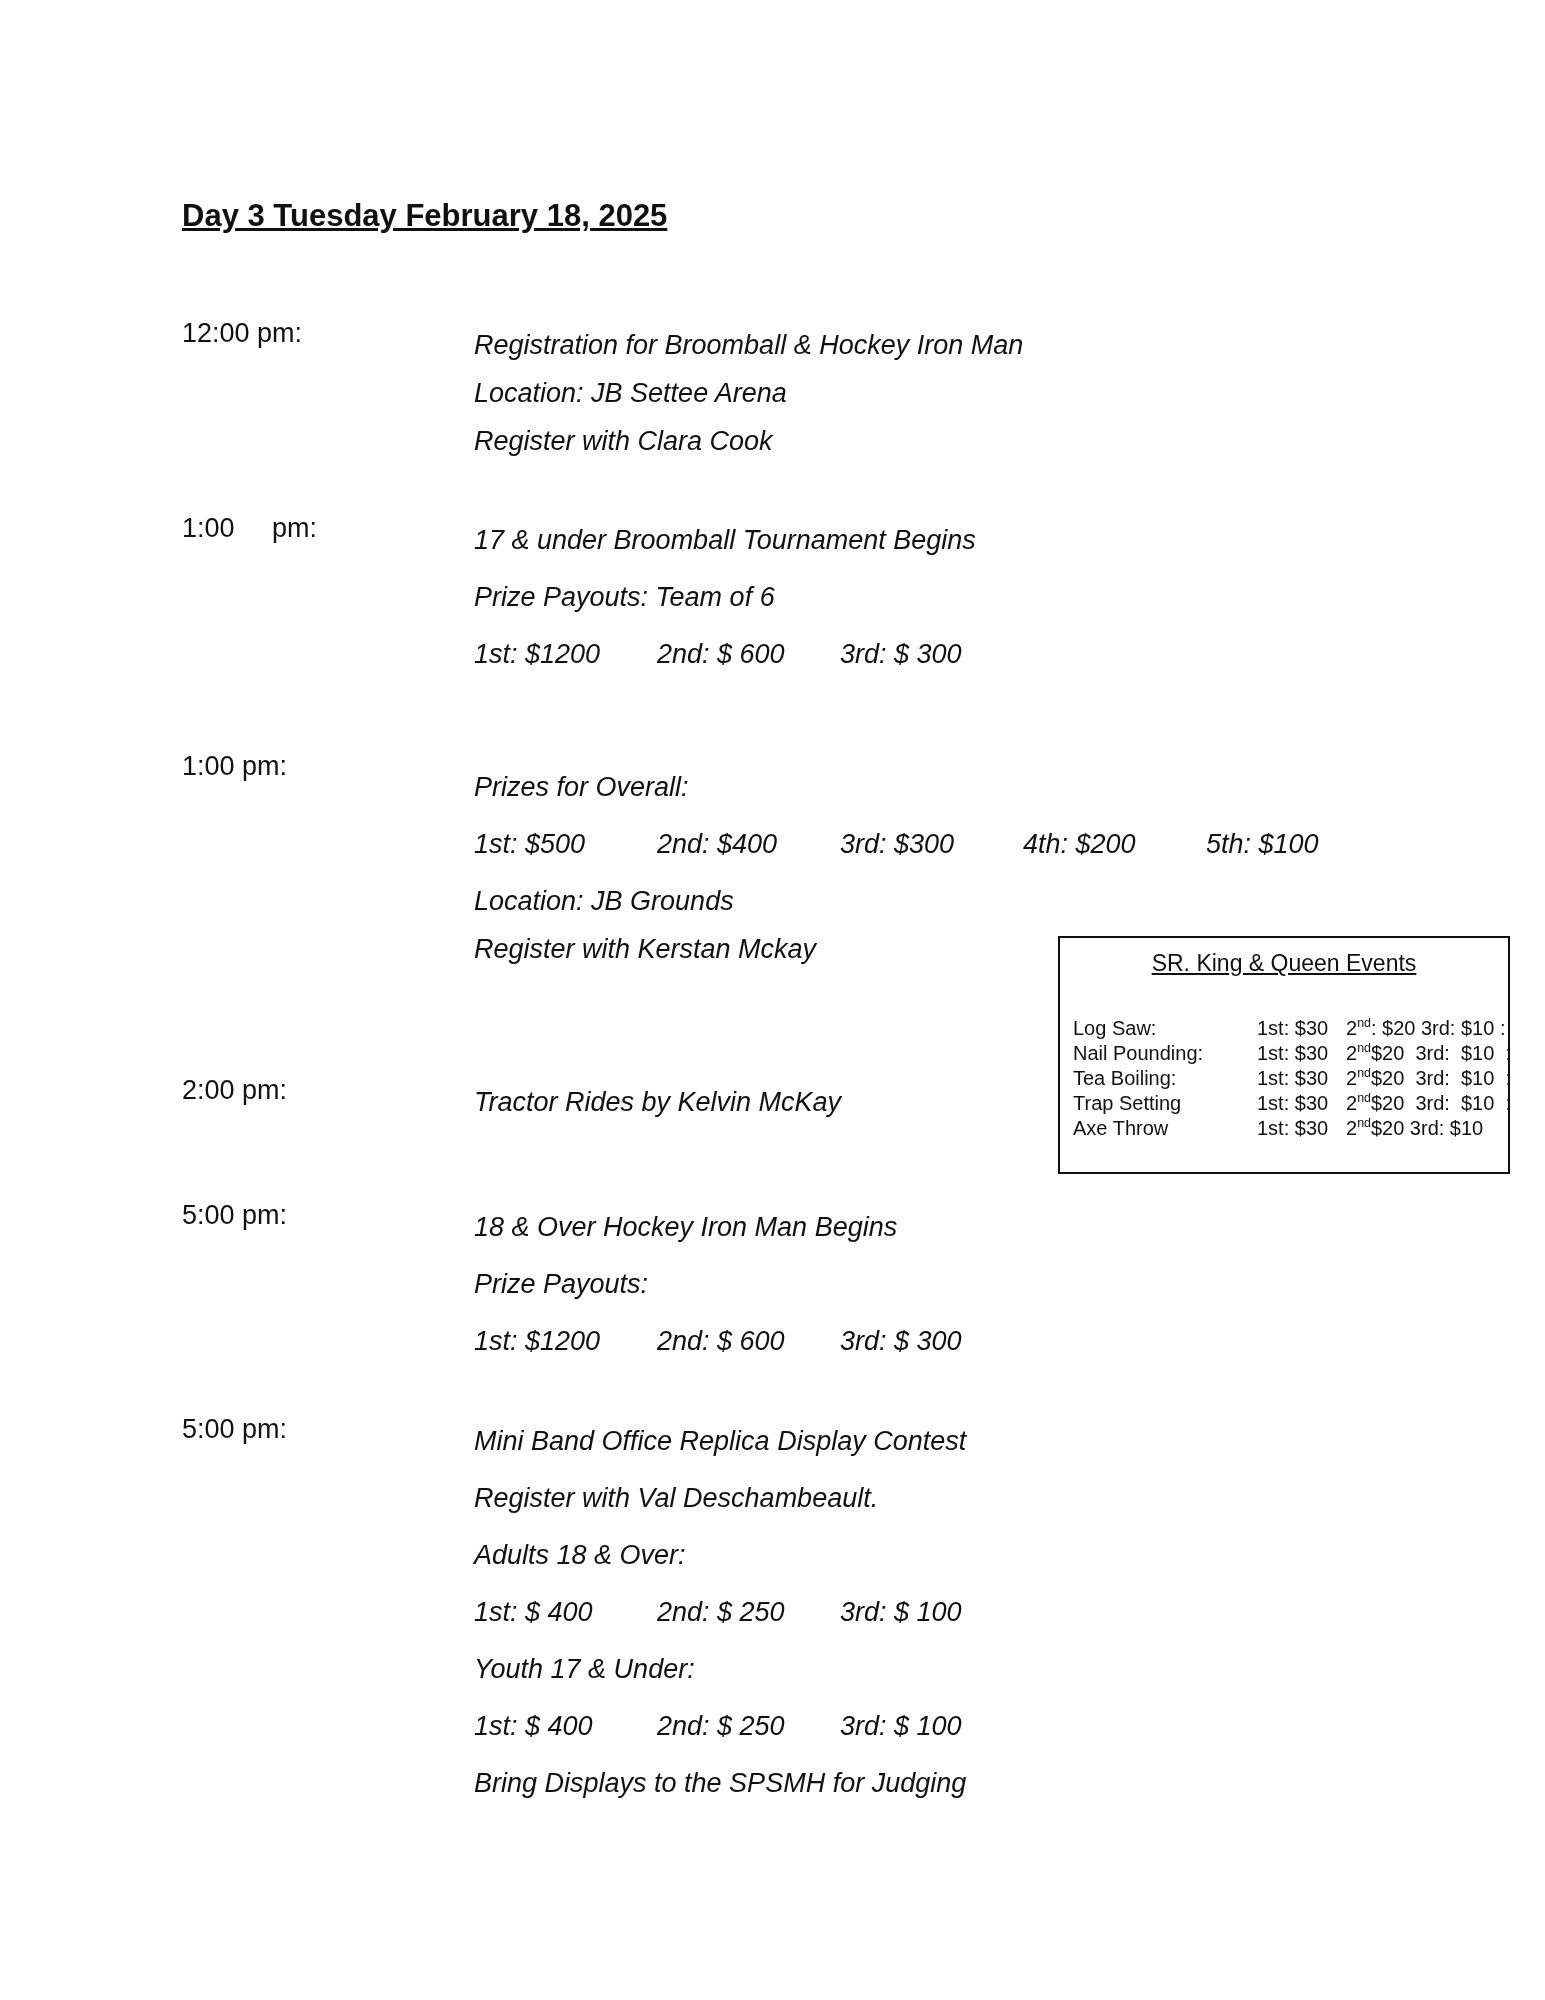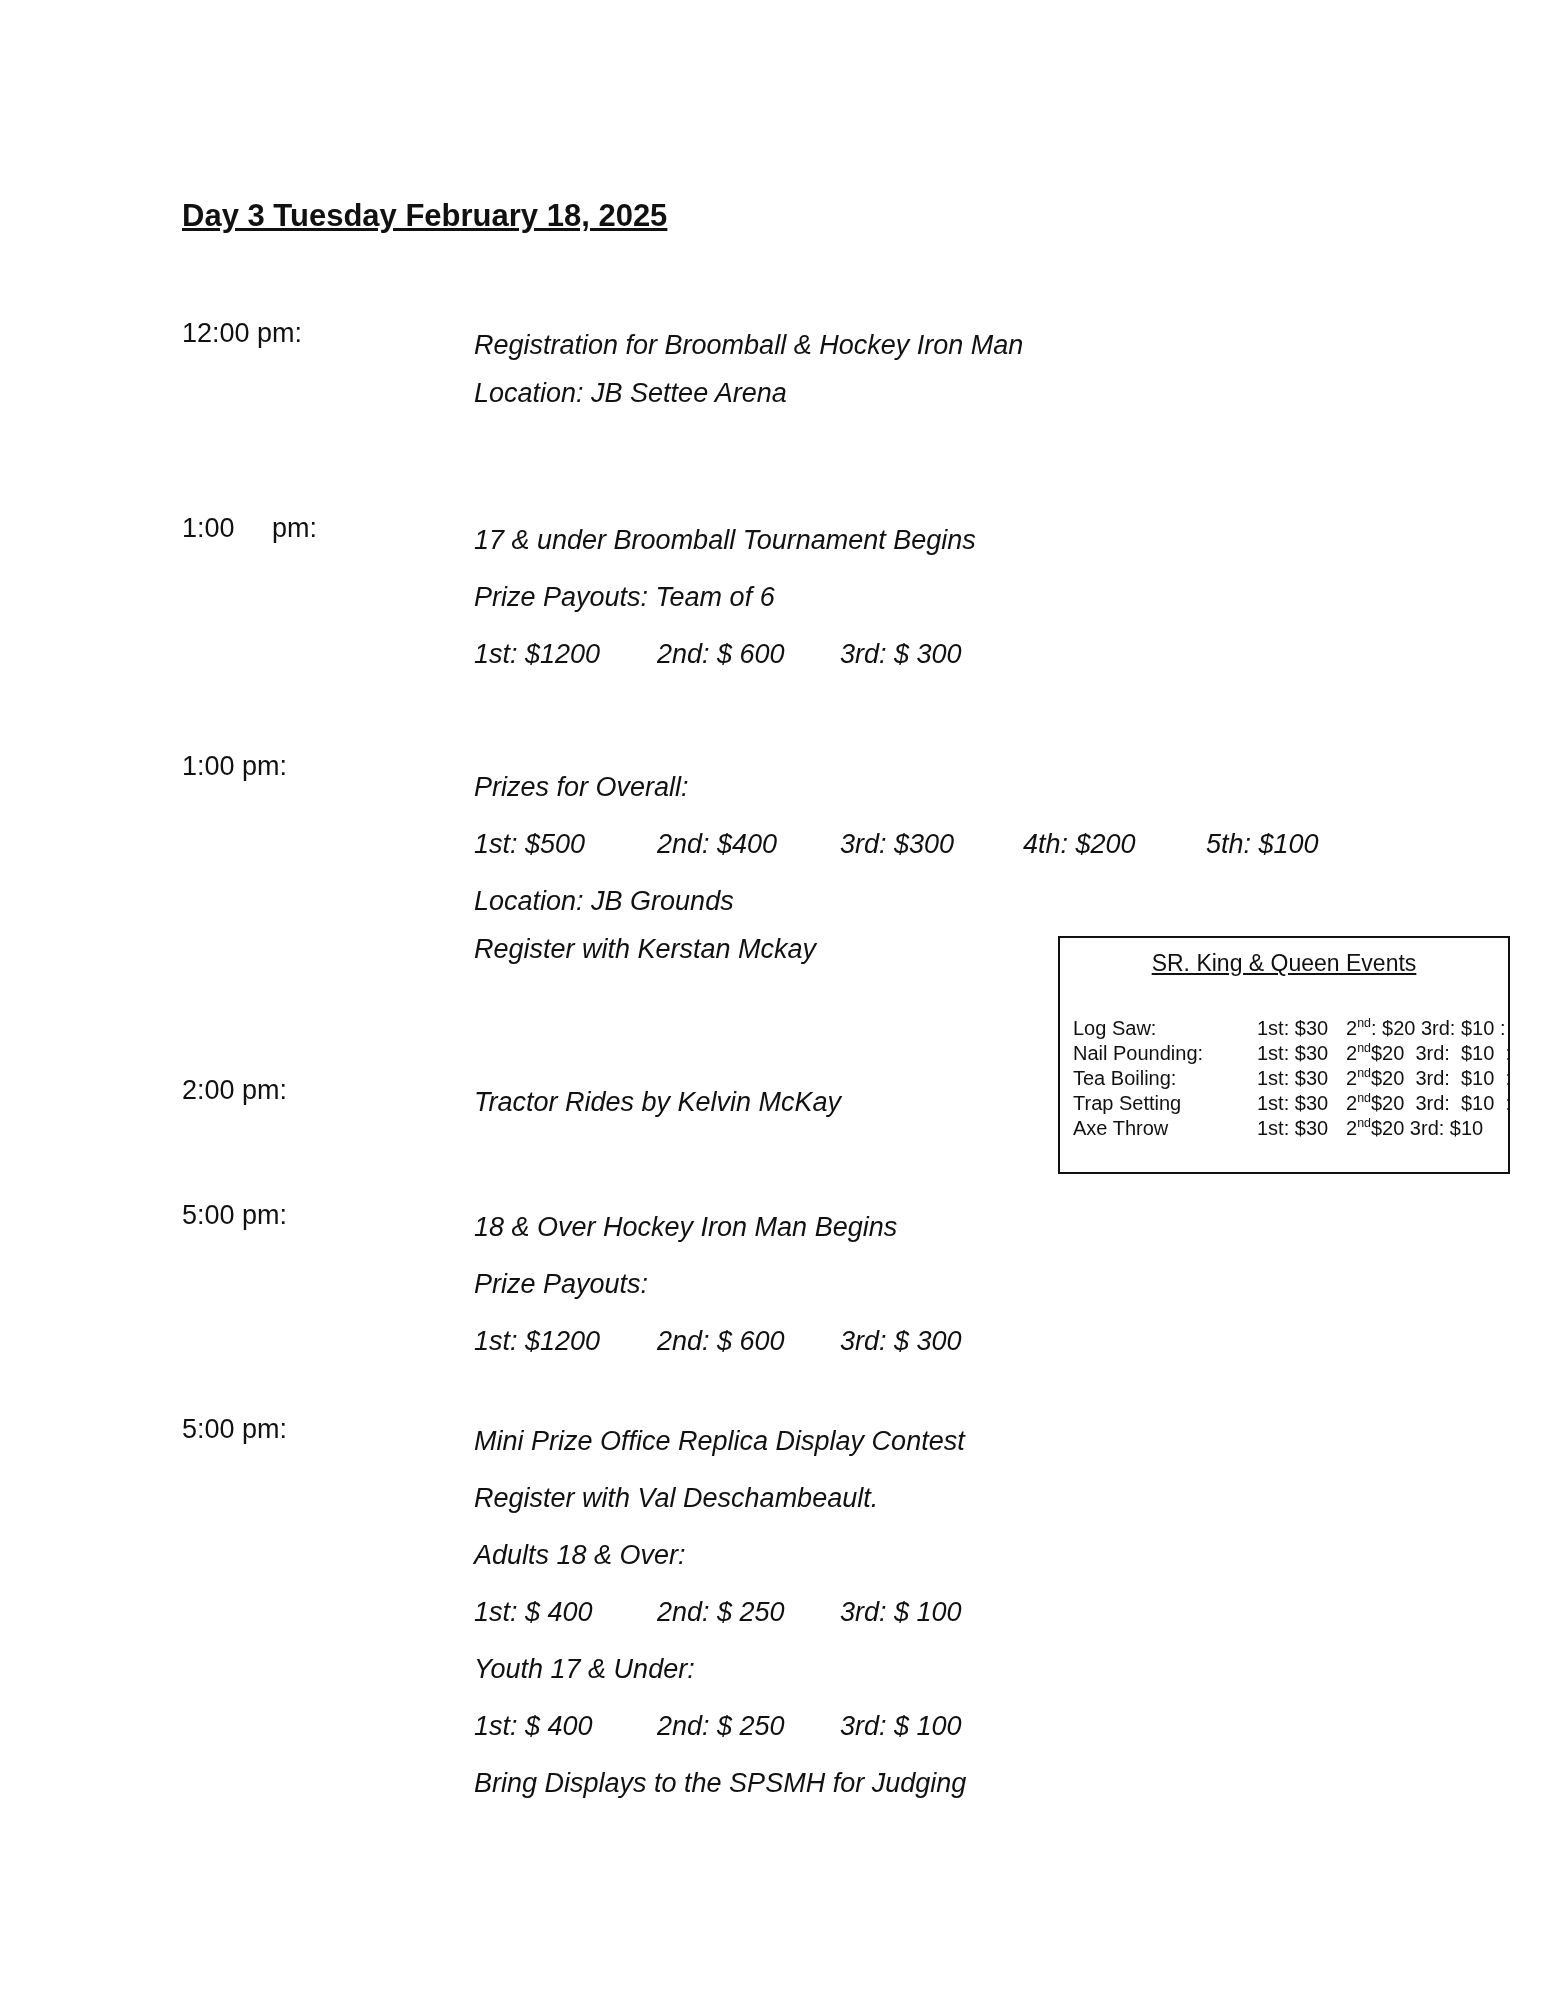--- a/index.html
+++ b/index.html
@@ -47,20 +47,21 @@
 </head>
 <body>
 
 <h1 class="page-title"><span class="underlined">Day 3 Tuesday February 18, 2025</span></h1>
 
 <section class="event" style="top:315px;">
   <div class="time-col">12:00 pm:</div>
   <div class="body-col">
     <p class="line">Registration for Broomball &amp; Hockey Iron Man</p>
     <p class="line">Location: JB Settee Arena</p>
+    <p class="line">Register with Clara Cook</p>
   </div>
 </section>
 
 <section class="event" style="top:510px;">
   <div class="time-col">1:00&nbsp;&nbsp;&nbsp;&nbsp;&nbsp;pm:</div>
   <div class="body-col">
     <p class="line">17 &amp; under Broomball Tournament Begins</p>
     <p class="line gap">Prize Payouts: Team of 6</p>
     <p class="line gap"><span class="tab">1st: $1200</span><span class="tab">2nd: $ 600</span><span>3rd: $ 300</span></p>
   </div>
@@ -109,21 +110,21 @@
   <div class="body-col">
     <p class="line">18 &amp; Over Hockey Iron Man Begins</p>
     <p class="line gap">Prize Payouts:</p>
     <p class="line gap"><span class="tab">1st: $1200</span><span class="tab">2nd: $ 600</span><span>3rd: $ 300</span></p>
   </div>
 </section>
 
 <section class="event" style="top:1411px;">
   <div class="time-col">5:00 pm:</div>
   <div class="body-col">
-    <p class="line">Mini Prize Office Replica Display Contest</p>
+    <p class="line">Mini Band Office Replica Display Contest</p>
     <p class="line gap">Register with Val Deschambeault.</p>
     <p class="line gap">Adults 18 &amp; Over:</p>
     <p class="line gap"><span class="tab">1st: $ 400</span><span class="tab">2nd: $ 250</span><span>3rd: $ 100</span></p>
     <p class="line gap">Youth 17 &amp; Under:</p>
     <p class="line gap"><span class="tab">1st: $ 400</span><span class="tab">2nd: $ 250</span><span>3rd: $ 100</span></p>
     <p class="line gap">Bring Displays to the SPSMH for Judging</p>
   </div>
 </section>
 
 </body></html>

